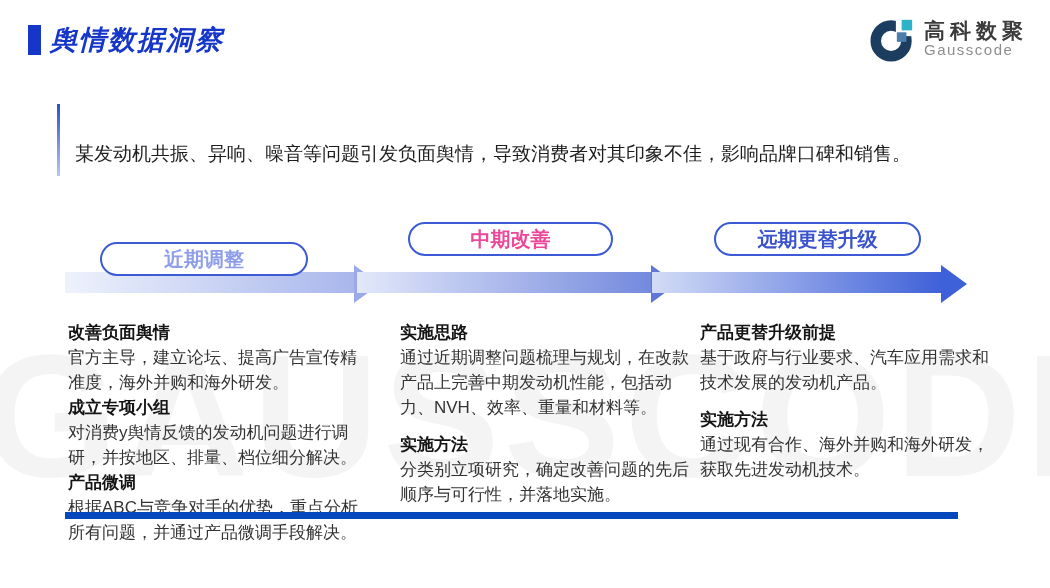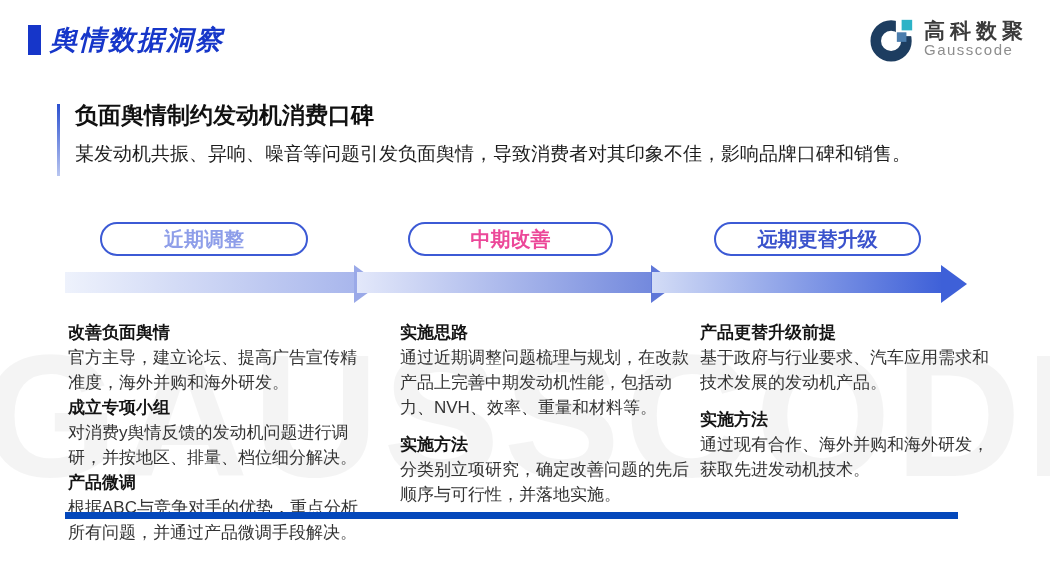--- a/index.html
+++ b/index.html
@@ -25,21 +25,21 @@
   .accent-line { position:absolute; left:57px; top:104px; width:3px; height:72px;
     background:linear-gradient(to bottom,#2b50d0,#b9c6f0); z-index:2; }
   .section-title { position:absolute; left:75px; top:100px; margin:0; font-size:23px;
     font-weight:bold; color:#111; z-index:2; }
   .section-subtitle { position:absolute; left:75px; top:141px; margin:0; font-size:19px;
     color:#1e1e1e; z-index:2; }
   
   .pill { position:absolute; top:222px; height:30px; border:2px solid #3c5ad5;
     border-radius:17px; background:#ffffff; display:flex; align-items:center;
     justify-content:center; font-size:20px; font-weight:bold; z-index:2; }
-  .pill1 { left:100px; width:204px; color:#8e9ee9; }
+  .pill1 { left:100px; width:204px; color:#8e9ee9;margin-top:20px; }
   .pill2 { left:408px; width:201px; color:#ec4899; }
   .pill3 { left:714px; width:203px; color:#3a52cc; }
   
   .arrow { position:absolute; left:65px; top:265px; width:902px; height:38px; z-index:1; }
   .seg { position:absolute; top:7px; height:21px; }
   .seg1 { left:0; width:292px; background:linear-gradient(to right,#eef2fc,#a8b6ec); }
   .seg2 { left:292px; width:295px; background:linear-gradient(to right,#e3e8fa,#7389dd); }
   .seg3 { left:587px; width:291px; background:linear-gradient(to right,#d3dcf6,#3e60d8); }
   .head { position:absolute; top:0; width:0; height:0;
     border-top:19px solid transparent; border-bottom:19px solid transparent; }
@@ -77,21 +77,20 @@
       <rect x="33" y="4" width="11" height="11" fill="#2cb3c7"></rect>
       <rect x="28" y="17" width="10" height="10" fill="#4b7dad"></rect>
     </svg>
     <div>
       <div class="logo-cn">高科数聚</div>
       <div class="logo-en">Gausscode</div>
     </div>
   </div>
 
   <div class="accent-line"></div>
-  <h2 class="section-title">负面舆情制约发动机消费口碑</h2>
   <p class="section-subtitle">某发动机共振、异响、噪音等问题引发负面舆情，导致消费者对其印象不佳，影响品牌口碑和销售。</p>
 
   <div class="pill pill1">近期调整</div>
   <div class="pill pill2">中期改善</div>
   <div class="pill pill3">远期更替升级</div>
 
   <div class="arrow">
     <div class="seg seg1"></div>
     <div class="head head1"></div>
     <div class="seg seg2"></div>

